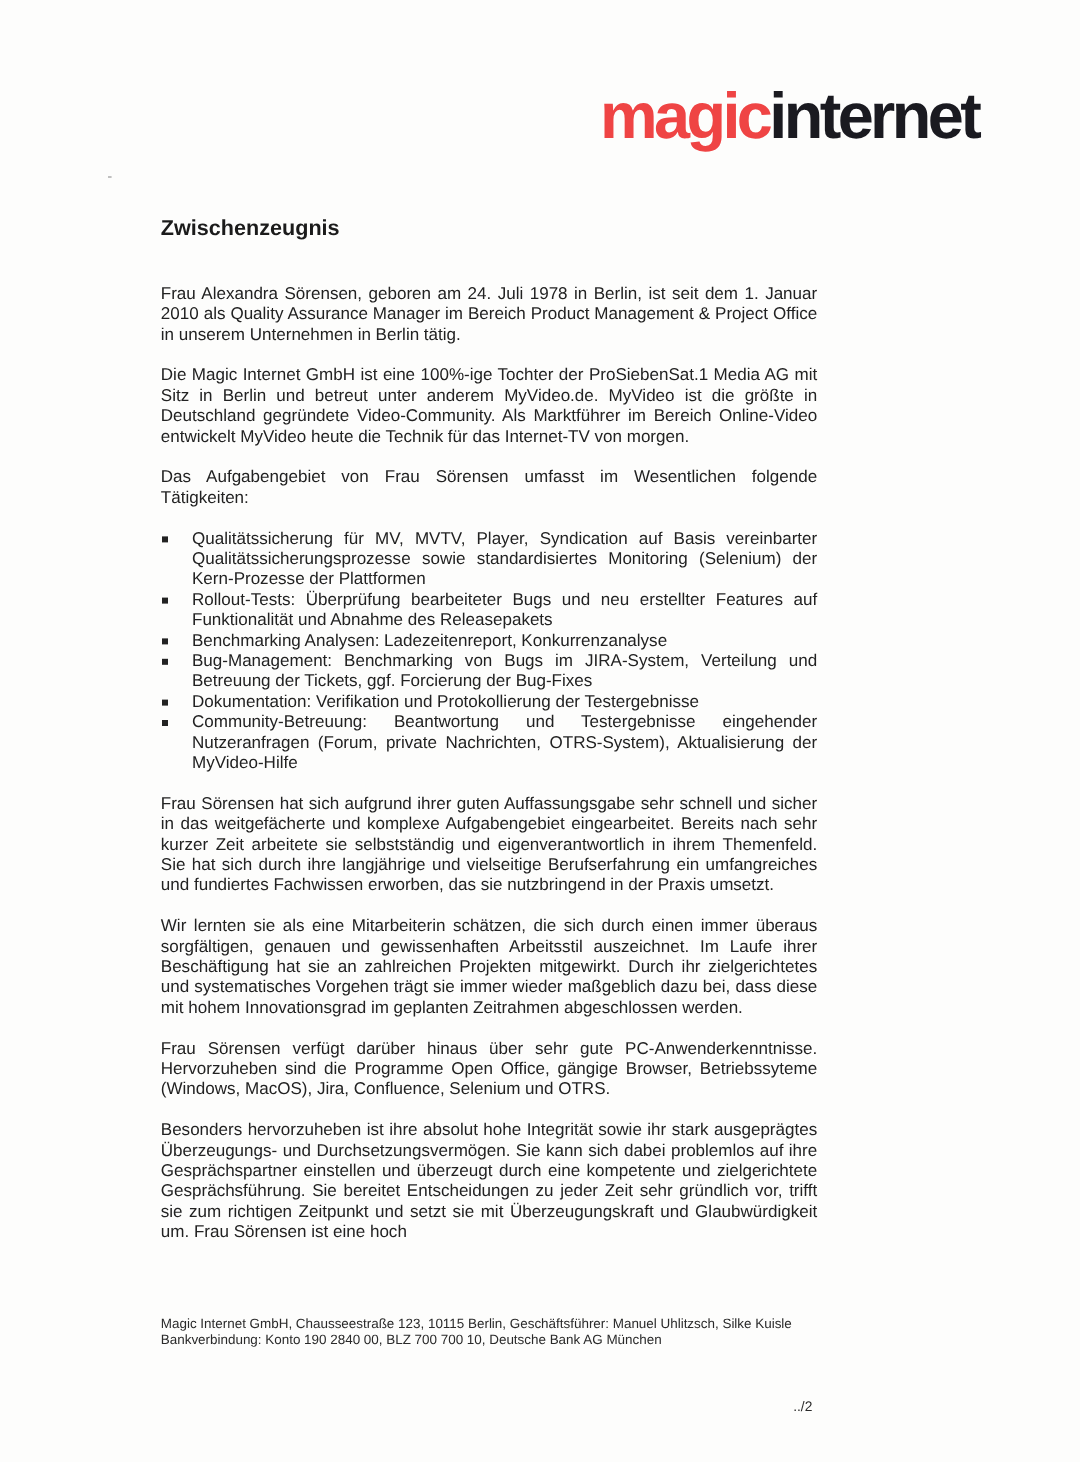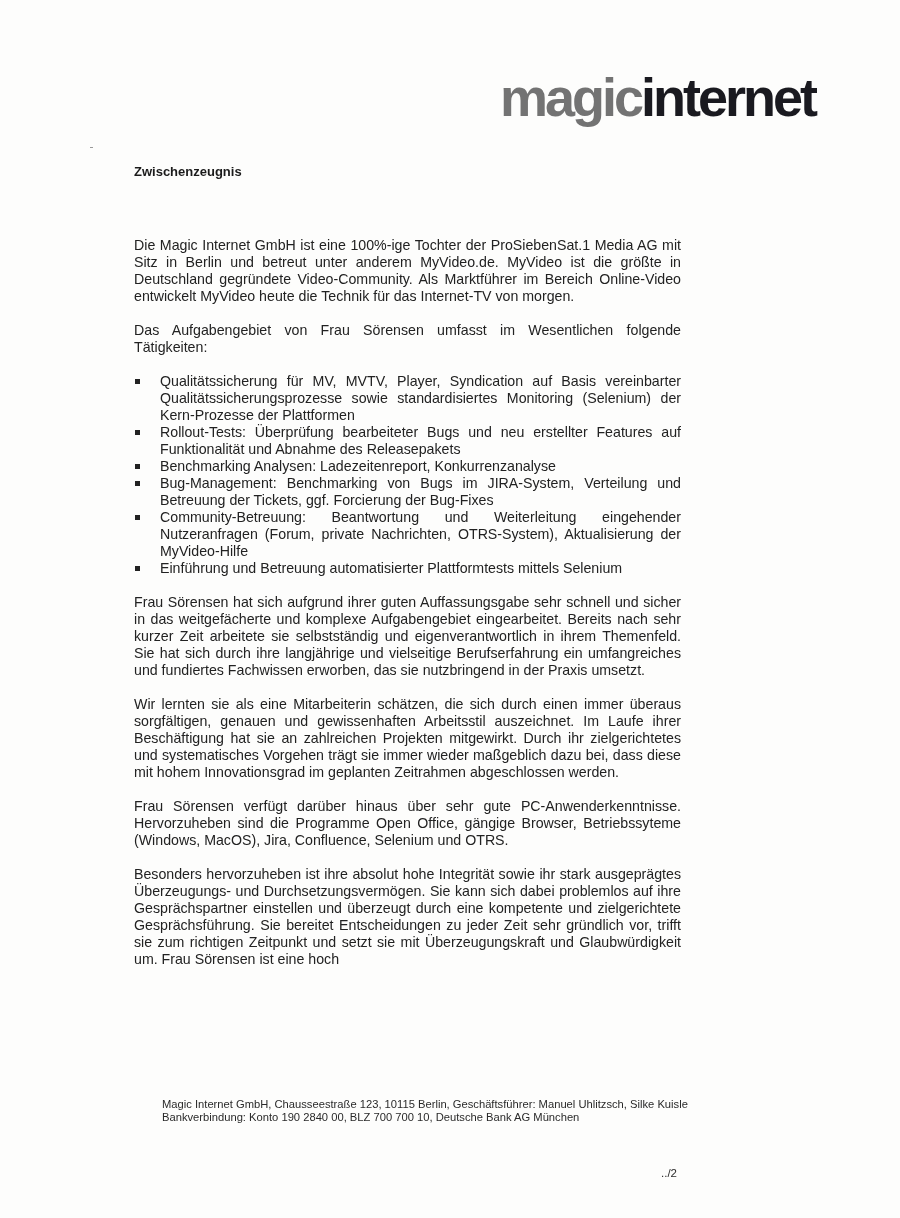--- a/index.html
+++ b/index.html
@@ -14,26 +14,26 @@
     .logo {
       position: absolute;
       left: 500px; top: 66px;
       font-family: "Liberation Sans", sans-serif;
       font-weight: 700;
       font-size: 54px;
       letter-spacing: -3px;
       line-height: 62px;
       white-space: nowrap;
     }
-    .logo .g { color: #737373; }
+    .logo .g { color: #ef4444; }
     .logo .d { color: #1a1a20; text-align: center; }
     .title {
       position: absolute;
-      left: 134px; top: 164px;
-      font-size: 13px; font-weight: 700;
+      left: 134px; top: 180px;
+      font-size: 18px; font-weight: 700;
       color: #1b1b1b;
       margin: 0;
     }
     .body {
       position: absolute;
       left: 134px; top: 237px;
       width: 547px;
       font-size: 14.2px;
       line-height: 17px;
       color: #222;
@@ -57,21 +57,20 @@
       left: 1px; top: 6px;
       width: 5px; height: 5px;
       background: #222;
     }
     .footer {
       position: absolute;
       left: 134px; top: 1098px;
       font-size: 11.2px;
       line-height: 13px;
       color: #2a2a2a;
-      margin-left: 28px;
     }
     .footer div { white-space: nowrap; }
     .page-cont {
       position: absolute;
       left: 661px; top: 1167px;
       font-size: 11.5px;
       color: #2a2a2a;
     }
     .mark {
       position: absolute;
@@ -85,29 +84,30 @@
 
 <div class="mark"></div>
 
 <div class="logo">
   <span class="g">magic</span><span class="d">internet</span>
 </div>
 
 <h1 class="title">Zwischenzeugnis</h1>
 
 <div class="body">
+  <p>Frau Alexandra Sörensen, geboren am 24. Juli 1978 in Berlin, ist seit dem 1. Januar 2010 als Quality Assurance Manager im Bereich Product Management &amp; Project Office in unserem Unternehmen in Berlin tätig.</p>
   <p>Die Magic Internet GmbH ist eine 100%-ige Tochter der ProSiebenSat.1 Media AG mit Sitz in Berlin und betreut unter anderem MyVideo.de. MyVideo ist die größte in Deutschland gegründete Video-Community. Als Marktführer im Bereich Online-Video entwickelt MyVideo heute die Technik für das Internet-TV von morgen.</p>
   <p>Das Aufgabengebiet von Frau Sörensen umfasst im Wesentlichen folgende Tätigkeiten:</p>
   <ul>
     <li><span class="bullet"></span><span>Qualitätssicherung für MV, MVTV, Player, Syndication auf Basis vereinbarter Qualitätssicherungsprozesse sowie standardisiertes Monitoring (Selenium) der Kern-Prozesse der Plattformen</span></li>
     <li><span class="bullet"></span><span>Rollout-Tests: Überprüfung bearbeiteter Bugs und neu erstellter Features auf Funktionalität und Abnahme des Releasepakets</span></li>
     <li><span class="bullet"></span><span>Benchmarking Analysen: Ladezeitenreport, Konkurrenzanalyse</span></li>
     <li><span class="bullet"></span><span>Bug-Management: Benchmarking von Bugs im JIRA-System, Verteilung und Betreuung der Tickets, ggf. Forcierung der Bug-Fixes</span></li>
-    <li><span class="bullet"></span><span>Community-Betreuung: Beantwortung und Weiterleitung eingehender Nutzeranfragen (Forum, private Nachrichten, OTRS-System), Aktualisierung der MyVideo-Hilfe</span></li>
-    <li><span class="bullet"></span><span>Einführung und Betreuung automatisierter Plattformtests mittels Selenium</span></li>
+    <li><span class="bullet"></span><span>Dokumentation: Verifikation und Protokollierung der Testergebnisse</span></li>
+    <li><span class="bullet"></span><span>Community-Betreuung: Beantwortung und Testergebnisse eingehender Nutzeranfragen (Forum, private Nachrichten, OTRS-System), Aktualisierung der MyVideo-Hilfe</span></li>
   </ul>
   <p>Frau Sörensen hat sich aufgrund ihrer guten Auffassungsgabe sehr schnell und sicher in das weitgefächerte und komplexe Aufgabengebiet eingearbeitet. Bereits nach sehr kurzer Zeit arbeitete sie selbstständig und eigenverantwortlich in ihrem Themenfeld. Sie hat sich durch ihre langjährige und vielseitige Berufserfahrung ein umfangreiches und fundiertes Fachwissen erworben, das sie nutzbringend in der Praxis umsetzt.</p>
   <p>Wir lernten sie als eine Mitarbeiterin schätzen, die sich durch einen immer überaus sorgfältigen, genauen und gewissenhaften Arbeitsstil auszeichnet. Im Laufe ihrer Beschäftigung hat sie an zahlreichen Projekten mitgewirkt. Durch ihr zielgerichtetes und systematisches Vorgehen trägt sie immer wieder maßgeblich dazu bei, dass diese mit hohem Innovationsgrad im geplanten Zeitrahmen abgeschlossen werden.</p>
   <p>Frau Sörensen verfügt darüber hinaus über sehr gute PC-Anwenderkenntnisse. Hervorzuheben sind die Programme Open Office, gängige Browser, Betriebssyteme (Windows, MacOS), Jira, Confluence, Selenium und OTRS.</p>
   <p style="text-align:justify; text-align-last:left;">Besonders hervorzuheben ist ihre absolut hohe Integrität sowie ihr stark ausgeprägtes Überzeugungs- und Durchsetzungsvermögen. Sie kann sich dabei problemlos auf ihre Gesprächspartner einstellen und überzeugt durch eine kompetente und zielgerichtete Gesprächsführung. Sie bereitet Entscheidungen zu jeder Zeit sehr gründlich vor, trifft sie zum richtigen Zeitpunkt und setzt sie mit Überzeugungskraft und Glaubwürdigkeit um. Frau Sörensen ist eine hoch</p>
 </div>
 
 <div class="footer">
   <div>Magic Internet GmbH, Chausseestraße 123, 10115 Berlin, Geschäftsführer: Manuel Uhlitzsch, Silke Kuisle</div>
   <div>Bankverbindung: Konto 190 2840 00, BLZ 700 700 10, Deutsche Bank AG München</div>

